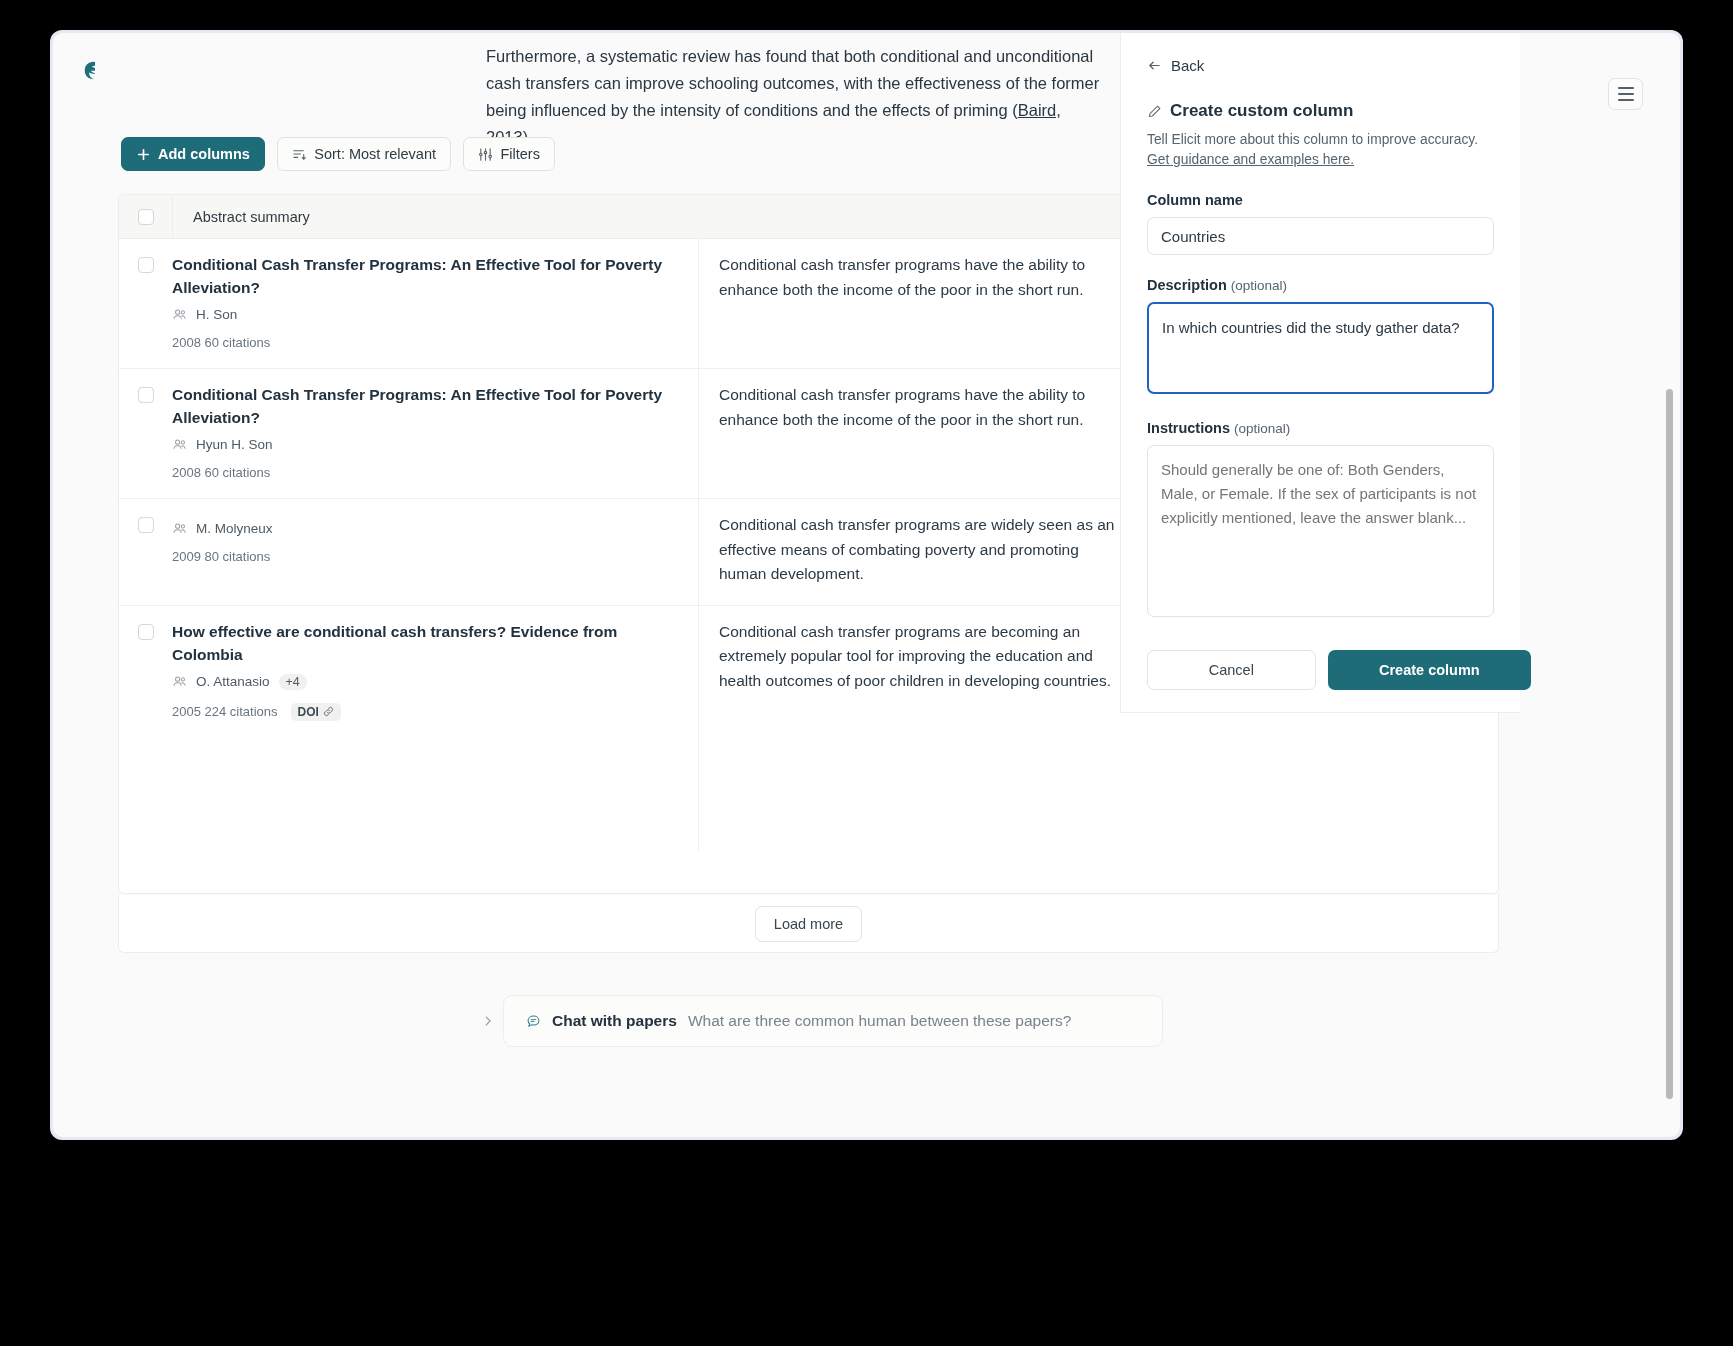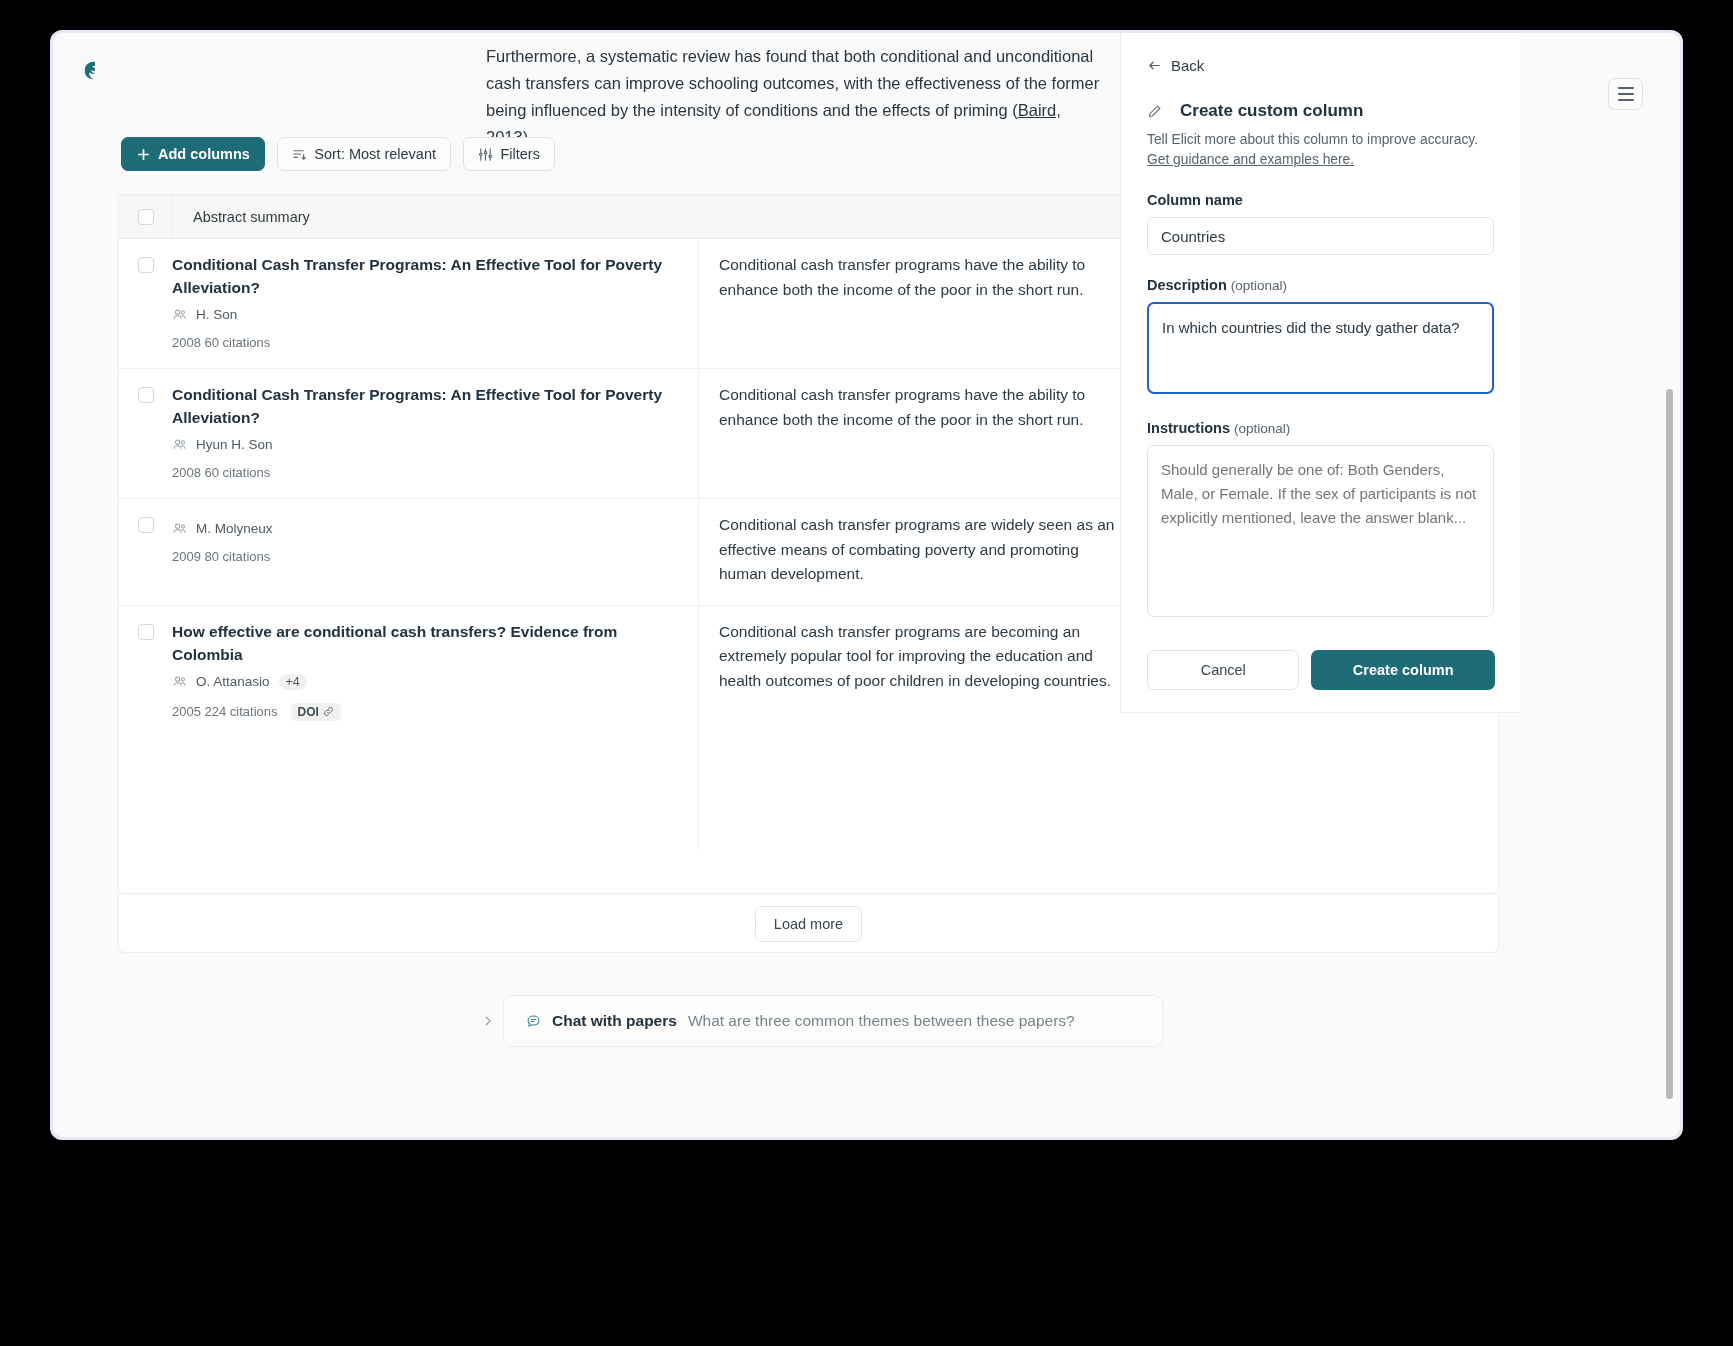--- a/index.html
+++ b/index.html
@@ -174,21 +174,21 @@
     background: #fff;
     border-left: 1px solid #ededeb;
     border-bottom: 1px solid #ededeb;
     padding: 24px 26px;
   }
   .back-row {
     display: inline-flex; align-items: center; gap: 9px;
     font-size: 15px; color: #2e3a44; cursor: pointer;
   }
   .panel-title {
-    margin-top: 24px; display: flex; align-items: center; gap: 18px;
+    margin-top: 24px; display: flex; align-items: center; gap: 8px;
     font-size: 17px; font-weight: 700; color: #22323f;
   }
   .panel-sub {
     margin-top: 9px; font-size: 13.8px; line-height: 20px; color: #57636d;
   }
   .panel-sub a { color: #57636d; text-decoration: underline; }
   .flabel {
     margin-top: 22px; font-size: 14.5px; font-weight: 700; color: #22323f;
   }
   .flabel .opt { font-weight: 400; font-size: 13.5px; color: #57636d; }
@@ -203,21 +203,21 @@
     border: 1px solid #e2e2e0; border-radius: 7px;
     padding: 12px 13px; font-size: 15px; line-height: 24px; color: #2c3a45;
     font-family: "Liberation Sans", sans-serif; resize: none; background: #fff;
   }
   .ftextarea.focused {
     border: 2px solid #1f62c4; height: 92px;
   }
   .ftextarea.placeholder { height: 172px; color: #5d6972; }
   .panel-actions {
     position: absolute; left: 26px; bottom: 22px;
-    width: 348px; display: flex; gap: 12px;
+    width: 384px; display: flex; gap: 12px;
   }
   .btn-cancel {
     flex: 1; height: 40px; border: 1px solid #e2e2e0; border-radius: 7px;
     background: #fff; font-size: 14.5px; color: #3a464f; cursor: pointer;
     font-family: "Liberation Sans", sans-serif;
   }
   .btn-create {
     flex: 1.22; height: 40px; border: none; border-radius: 7px;
     background: #1d6c77; color: #fff; font-size: 14.5px; cursor: pointer;
     font-weight: 600; font-family: "Liberation Sans", sans-serif;
@@ -480,21 +480,21 @@
       <svg style="width:14px;height:14px" viewBox="0 0 16 16">
         <path d="M6 3.5l4.5 4.5L6 12.5" stroke="#8d979f" stroke-width="1.3" fill="none" stroke-linecap="round"></path>
       </svg>
     </div>
     <div class="chatbar">
       <svg class="ic" viewBox="0 0 16 16">
         <path d="M8 2.2c3.3 0 5.8 2 5.8 4.8S11.3 11.8 8 11.8c-.7 0-1.4-.1-2-.3l-3 1.4.9-2.3C3 9.8 2.2 8.4 2.2 7 2.2 4.2 4.7 2.2 8 2.2z" stroke="#2a7f8c" stroke-width="1.1" fill="none"></path>
         <path d="M5.5 6h5M5.5 8h3" stroke="#2a7f8c" stroke-width="1" stroke-linecap="round"></path>
       </svg>
       <span class="chat-label">Chat with papers</span>
-      <span class="chat-ph">What are three common themes between these papers?</span>
+      <span class="chat-ph">What are three common human between these papers?</span>
     </div>
   </div>
 
 
   <div class="scrollbar"></div>
 
 </div>
 </div>
 
 </body></html>

